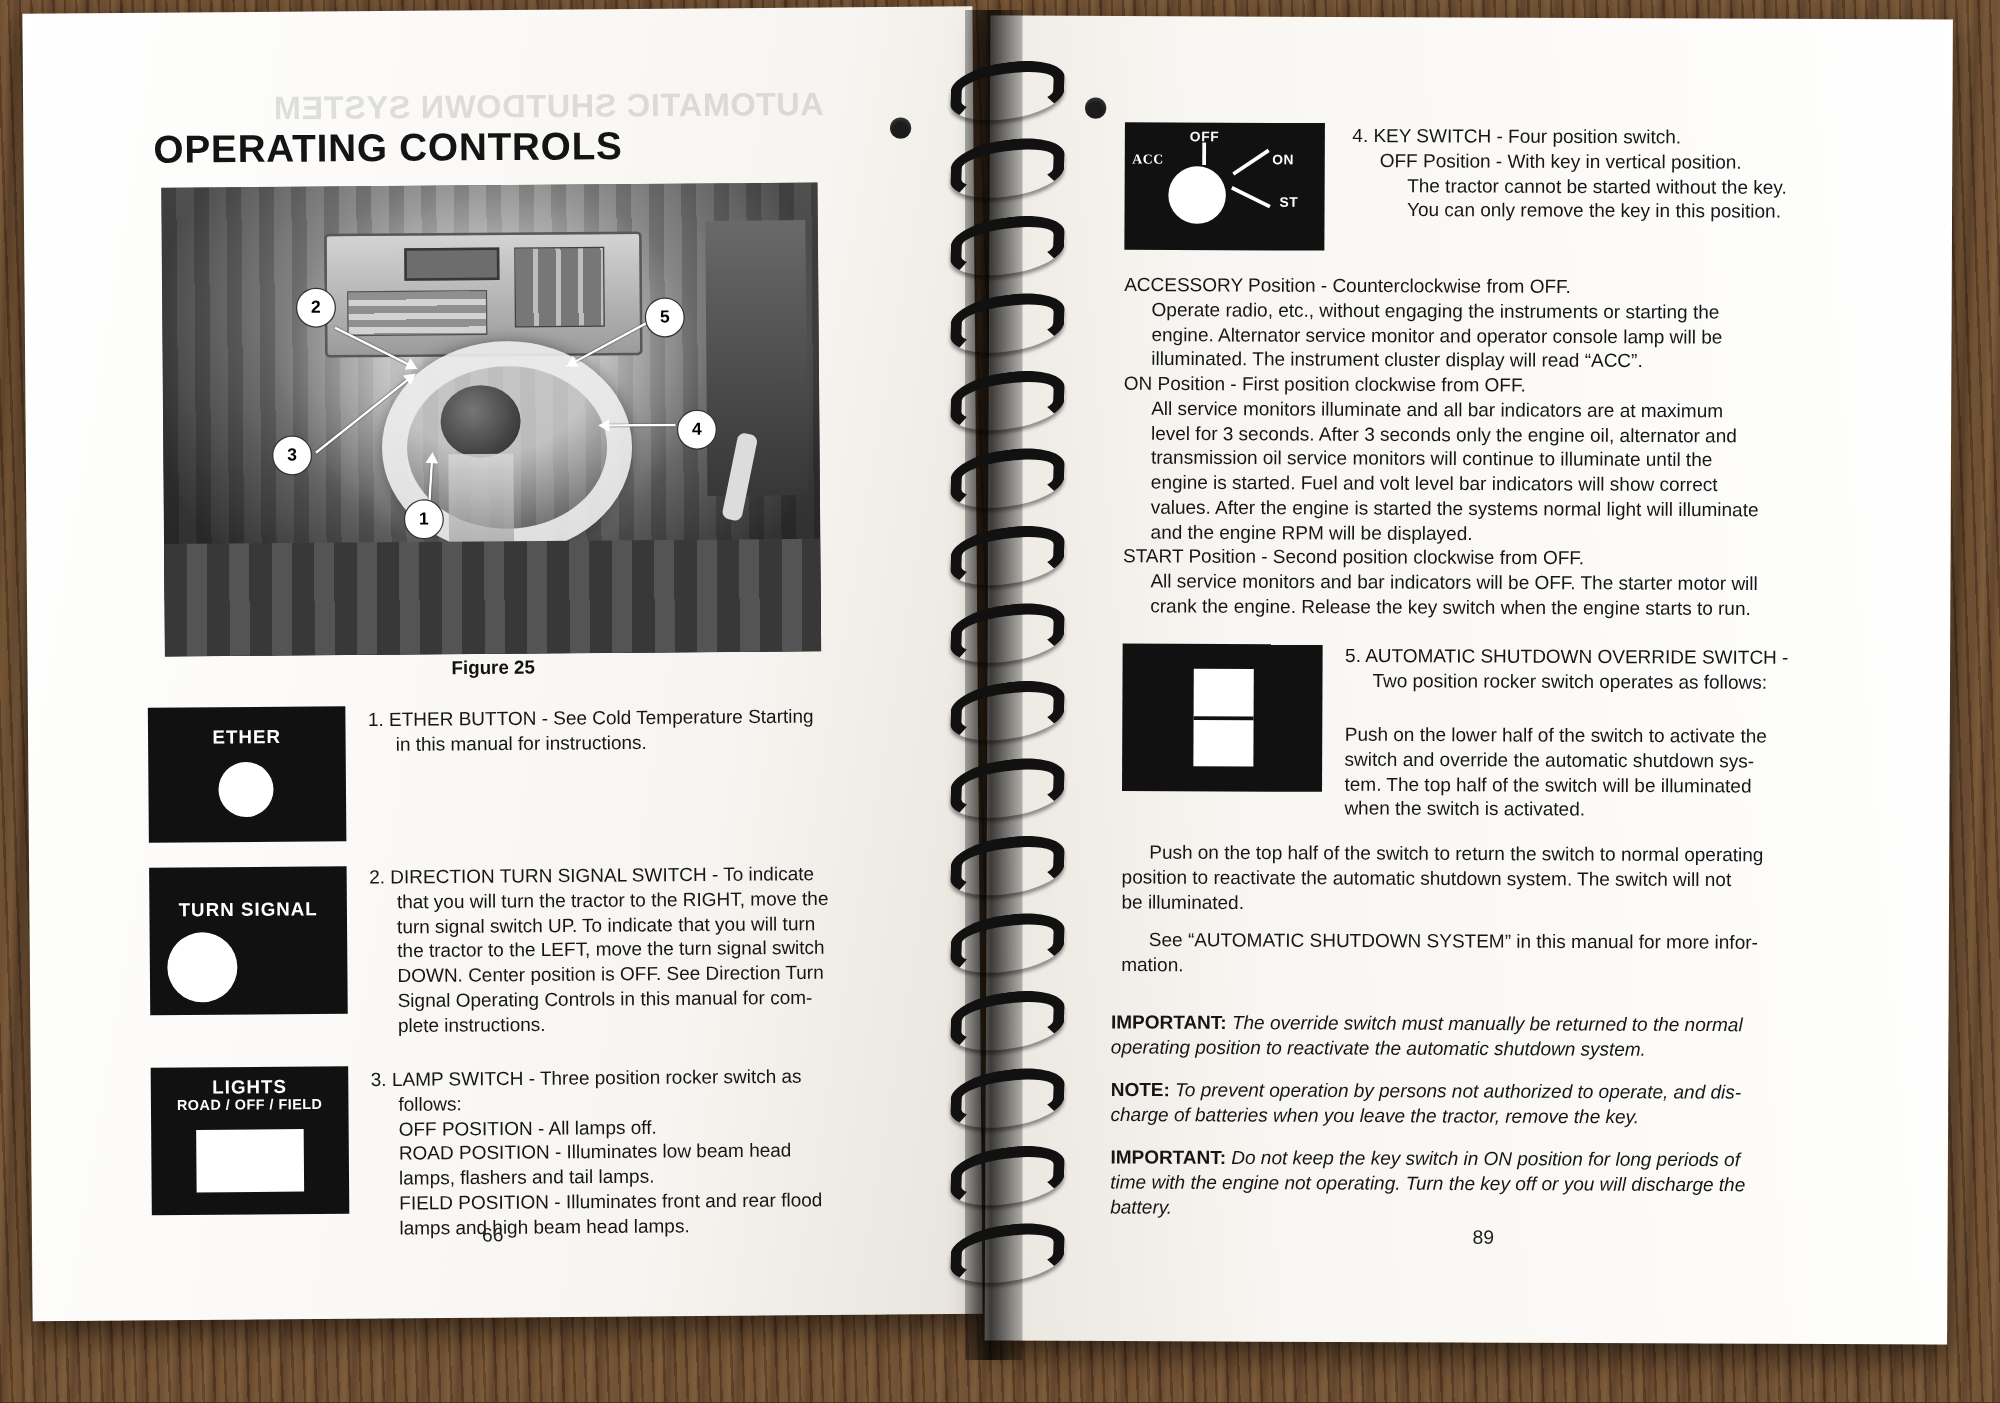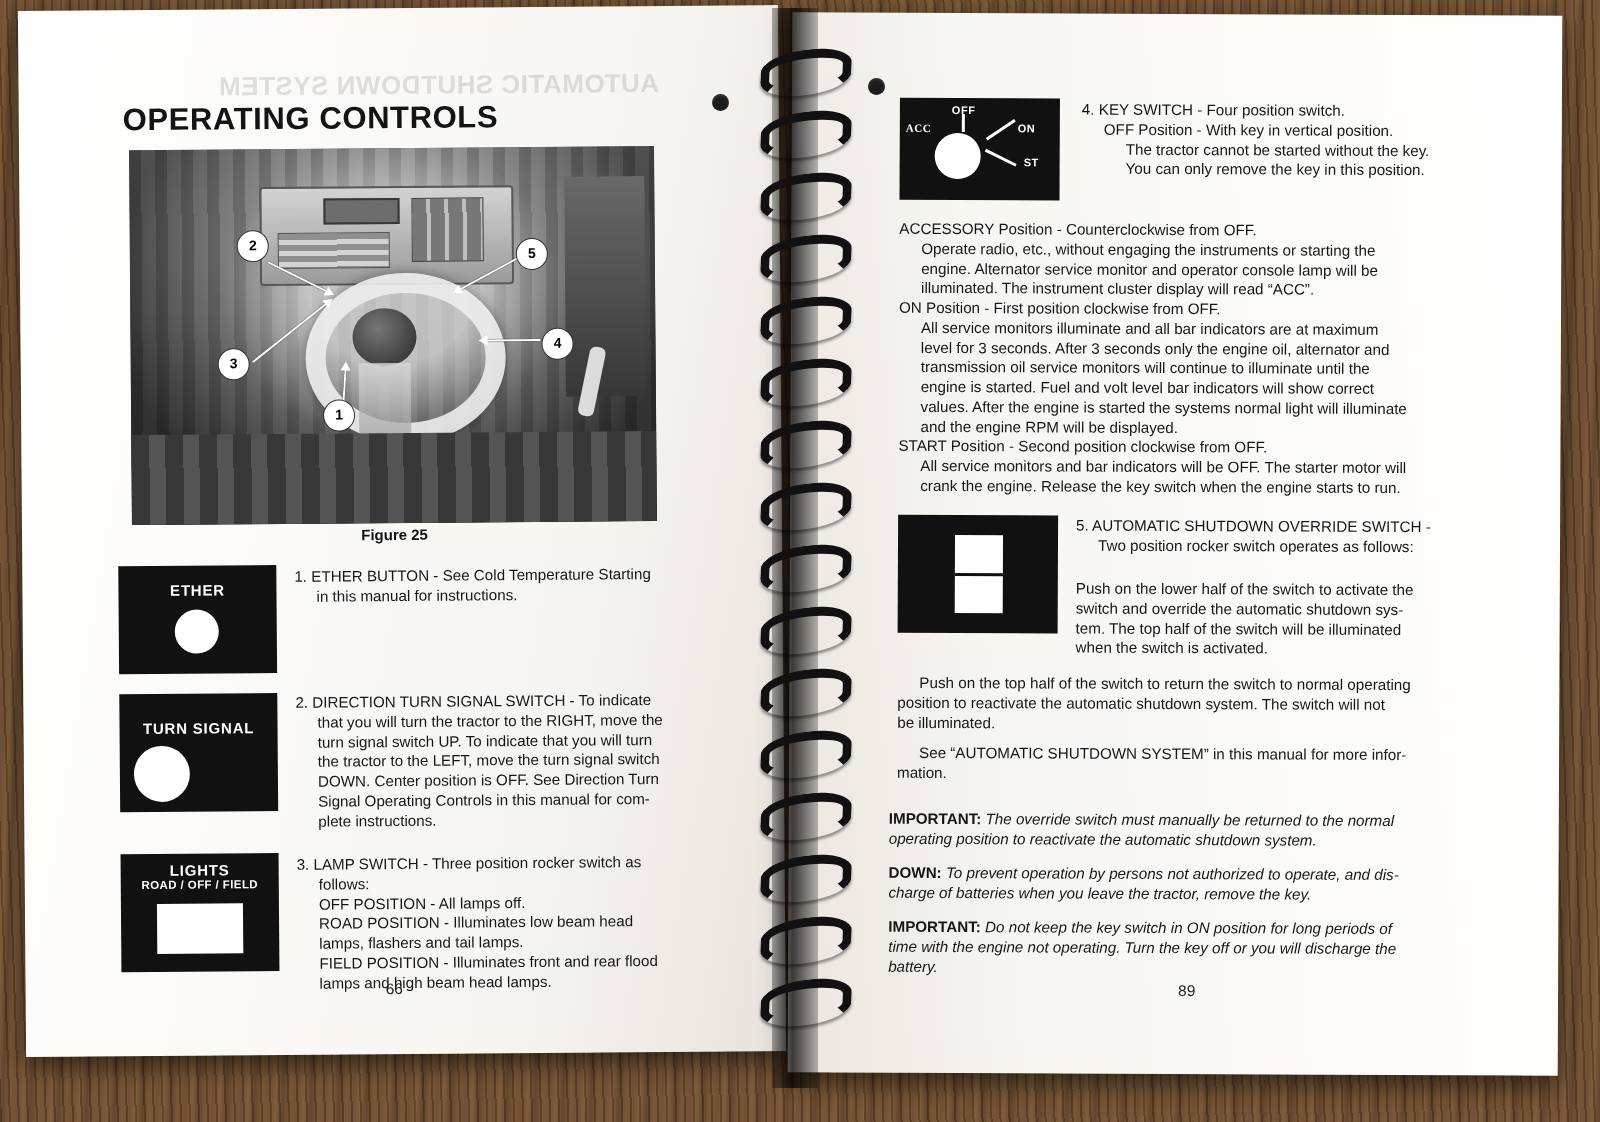--- a/index.html
+++ b/index.html
@@ -462,21 +462,21 @@
           <p class="indent1">See “AUTOMATIC SHUTDOWN SYSTEM” in this manual for more infor-</p>
           <p>mation.</p>
         </div>
 
         <div class="rp-block body-text" style="left:100px; top:796px; width:610px;">
           <p><span class="bold">IMPORTANT:</span><span class="ital"> The override switch must manually be returned to the normal</span></p>
           <p class="ital">operating position to reactivate the automatic shutdown system.</p>
         </div>
 
         <div class="rp-block body-text" style="left:100px; top:850px; width:610px;">
-          <p><span class="bold">DOWN:</span><span class="ital"> To prevent operation by persons not authorized to operate, and dis-</span></p>
+          <p><span class="bold">NOTE:</span><span class="ital"> To prevent operation by persons not authorized to operate, and dis-</span></p>
           <p class="ital">charge of batteries when you leave the tractor, remove the key.</p>
         </div>
 
         <div class="rp-block body-text" style="left:100px; top:904px; width:610px;">
           <p><span class="bold">IMPORTANT:</span><span class="ital"> Do not keep the key switch in ON position for long periods of</span></p>
           <p class="ital">time with the engine not operating. Turn the key off or you will discharge the</p>
           <p class="ital">battery.</p>
         </div>
 
         <div class="pageno" style="left:390px; top:968px;">89</div>

